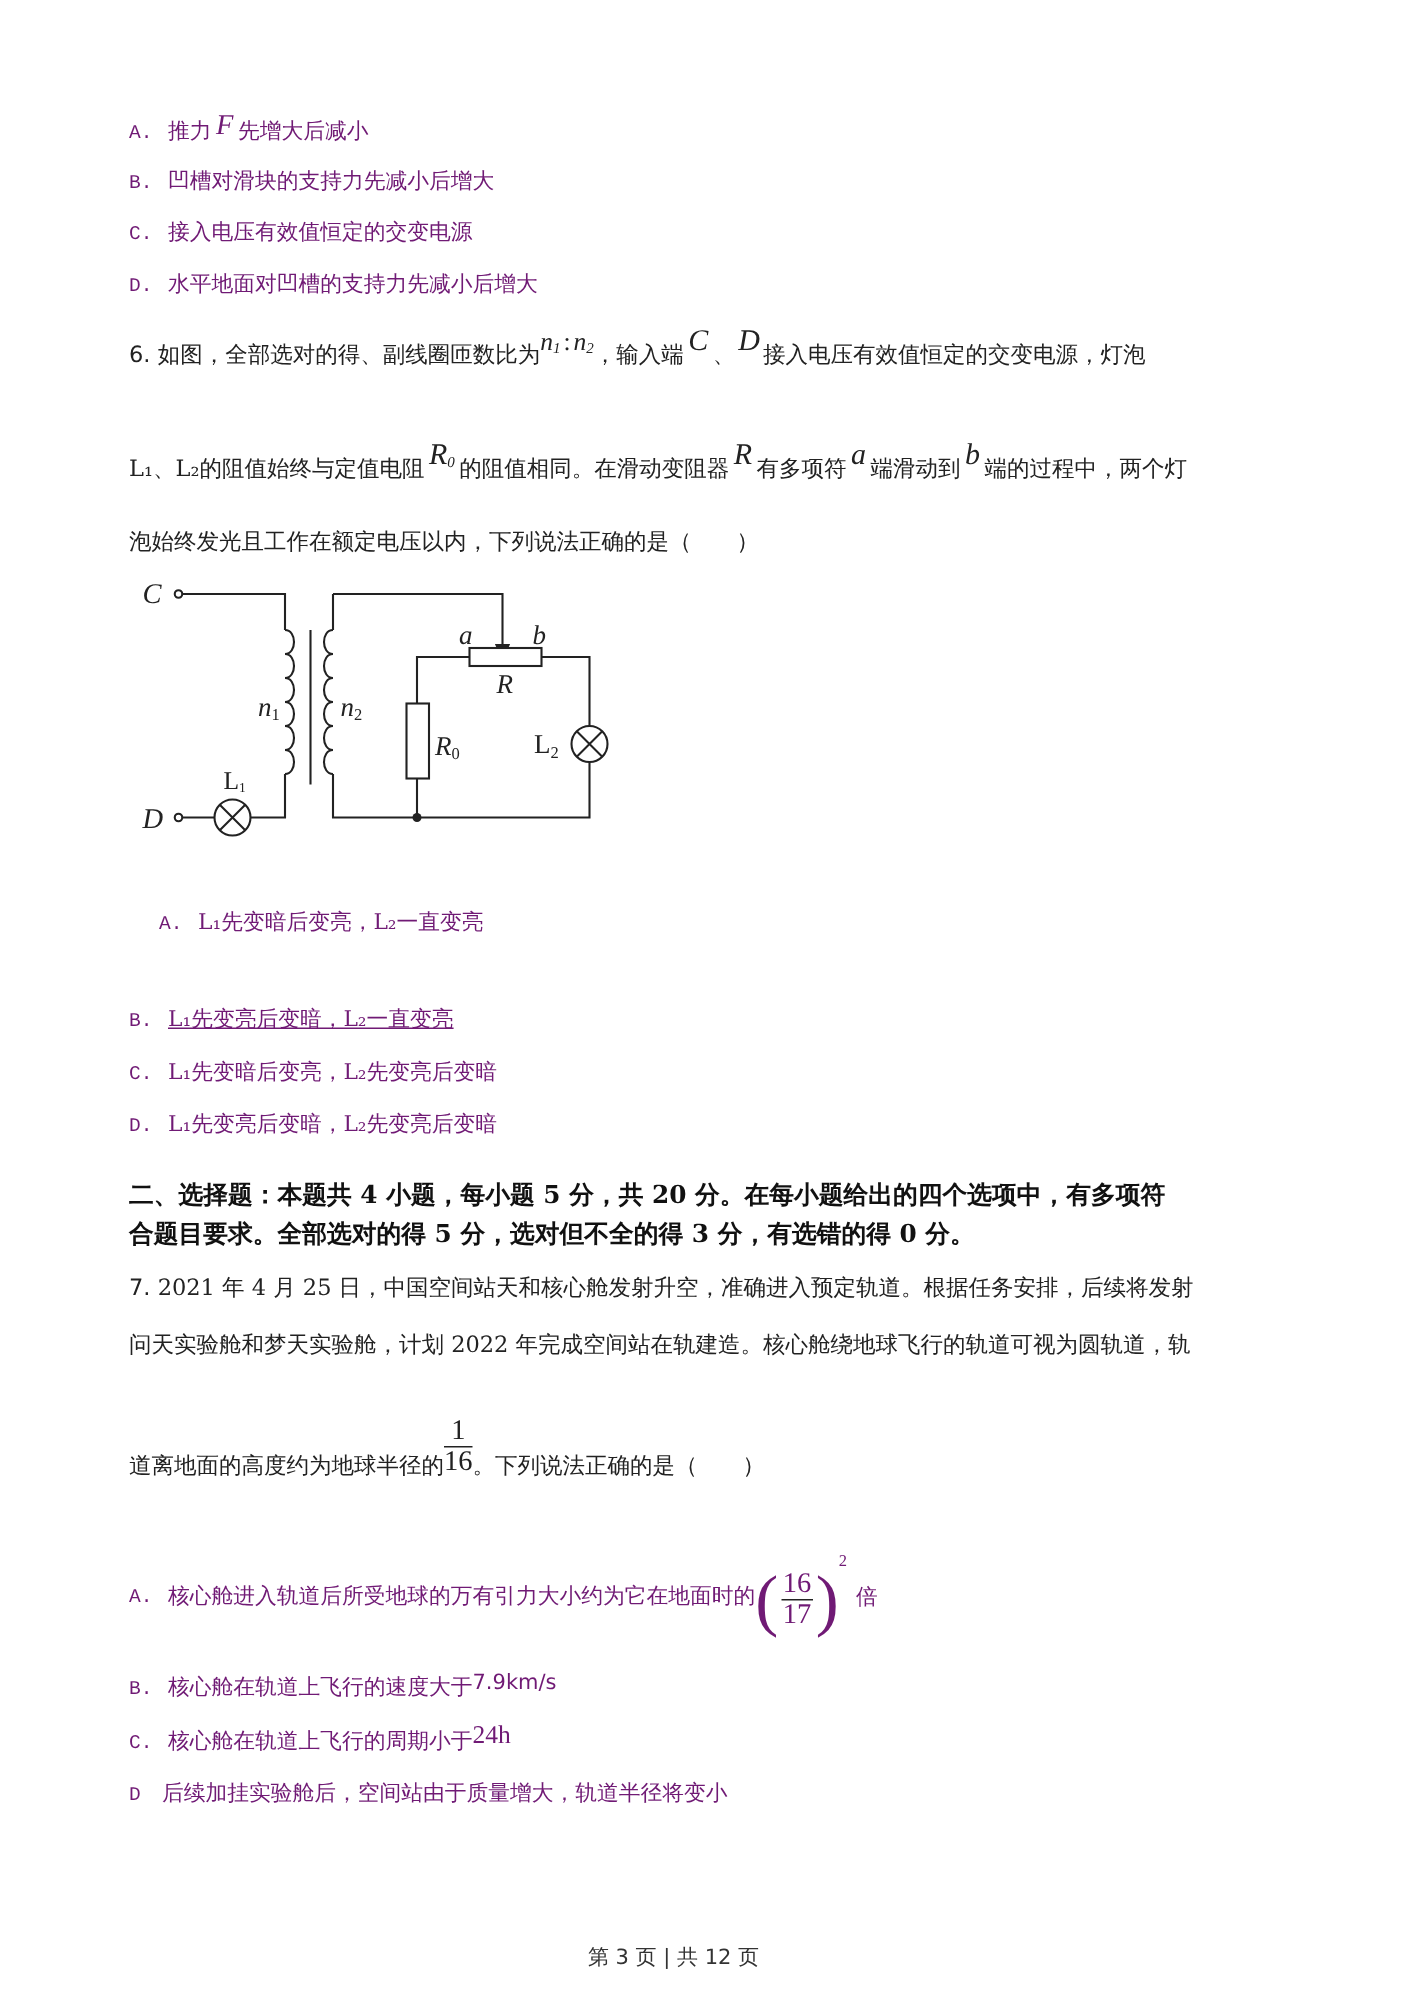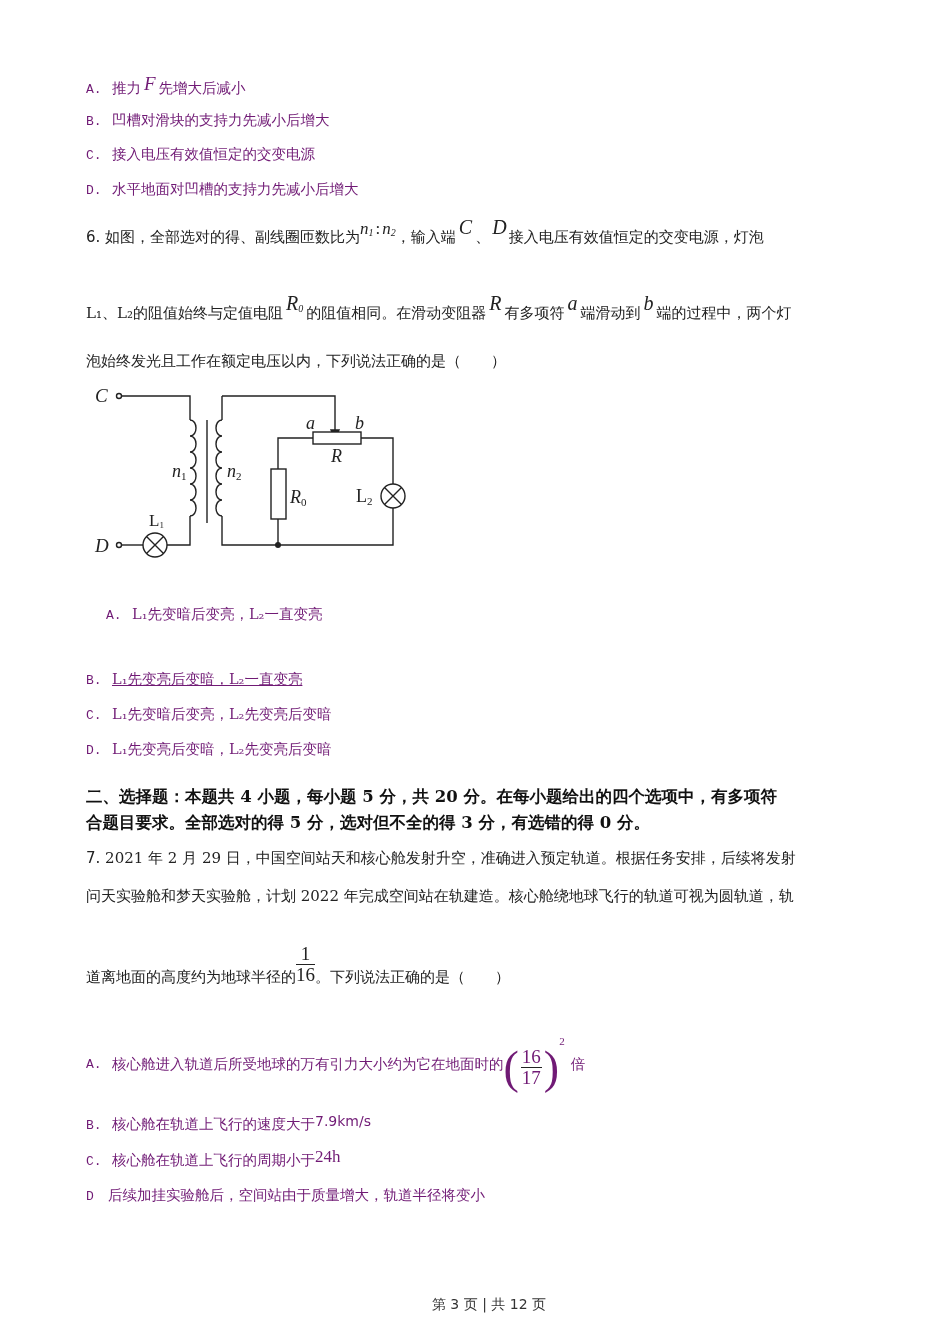--- a/index.html
+++ b/index.html
@@ -107,21 +107,21 @@
   <span class="lbl">C.</span><span>L₁先变暗后变亮，L₂先变亮后变暗</span>
 </div>
 <div class="abs opt" style="left:86px;top:740px;">
   <span class="lbl">D.</span><span>L₁先变亮后变暗，L₂先变亮后变暗</span>
 </div>
 
 <div class="abs bold" style="left:86px;top:786px;">二、选择题：本题共 4 小题，每小题 5 分，共 20 分。在每小题给出的四个选项中，有多项符</div>
 <div class="abs bold" style="left:86px;top:812px;">合题目要求。全部选对的得 5 分，选对但不全的得 3 分，有选错的得 0 分。</div>
 
 <div class="abs q" style="left:86px;top:849px;">
-  <span class="sans-num">7.</span> <span>2021 年 2 月 29 日，中国空间站天和核心舱发射升空，准确进入预定轨道。根据任务安排，后续将发射</span>
+  <span class="sans-num">7.</span> <span>2021 年 4 月 25 日，中国空间站天和核心舱发射升空，准确进入预定轨道。根据任务安排，后续将发射</span>
 </div>
 <div class="abs q" style="left:86px;top:887px;">
   <span>问天实验舱和梦天实验舱，计划 2022 年完成空间站在轨建造。核心舱绕地球飞行的轨道可视为圆轨道，轨</span>
 </div>
 <div class="abs q" style="left:86px;top:944px;">
   <span style="vertical-align:-14px;margin-top:21px;">道离地面的高度约为地球半径的</span><span class="frac"><span class="num">1</span><span class="den">16</span></span><span style="vertical-align:-14px;">。下列说法正确的是（　　）</span>
 </div>
 
 <div class="abs opt" style="left:86px;top:1035px;">
   <span class="lbl" style="vertical-align:middle;">A.</span><span style="vertical-align:middle;">核心舱进入轨道后所受地球的万有引力大小约为它在地面时的</span><span style="display:inline-block;vertical-align:middle;font-family:'Liberation Serif',serif;"><span style="font-size:46px;font-weight:100;vertical-align:middle;">(</span><span class="frac" style="margin:0 2px;"><span class="num">16</span><span class="den">17</span></span><span style="font-size:46px;font-weight:100;vertical-align:middle;">)</span><sup style="font-size:11px;vertical-align:26px;">2</sup></span><span style="vertical-align:middle;margin-left:6px;">倍</span>
@@ -129,13 +129,13 @@
 <div class="abs opt" style="left:86px;top:1115px;">
   <span class="lbl">B.</span><span>核心舱在轨道上飞行的速度大于</span><span style="font-family:'DejaVu Sans',sans-serif;font-size:14px;position:relative;top:-3px;">7.9km/s</span>
 </div>
 <div class="abs opt" style="left:86px;top:1150px;">
   <span class="lbl">C.</span><span>核心舱在轨道上飞行的周期小于</span><span style="font-family:Liberation Serif, serif;font-size:17px;position:relative;top:-3px;">24h</span>
 </div>
 <div class="abs opt" style="left:86px;top:1186px;">
   <span class="lbl" style="width:22px;">D</span><span>后续加挂实验舱后，空间站由于质量增大，轨道半径将变小</span>
 </div>
 
-<div class="abs footer" style="left:0;width:898px;text-align:center;top:1296px;padding-left:40px;">第 3 页 | 共 12 页</div>
+<div class="abs footer" style="left:0;width:898px;text-align:center;top:1296px;">第 3 页 | 共 12 页</div>
 
 </body></html>

